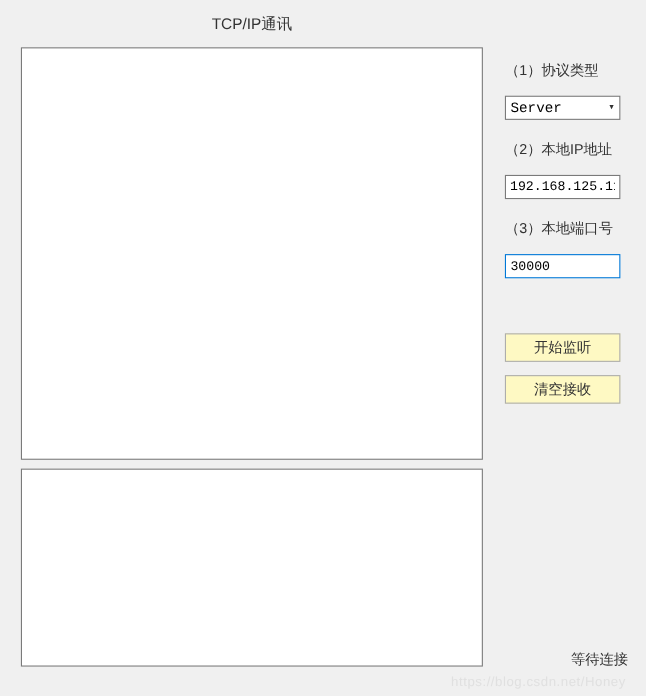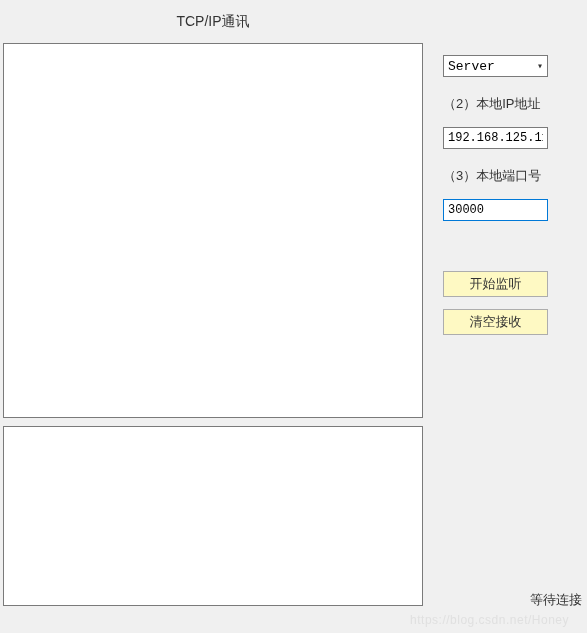--- a/index.html
+++ b/index.html
@@ -11,21 +11,21 @@
       font-family: "SimSun", "宋体", sans-serif;
       font-size: 13px;
       background: #f0f0f0;
       width: 587px;
       height: 633px;
       overflow: hidden;
       position: relative;
     }
     .container {
       display: flex;
-      padding: 5px 10px 10px 3px;
+      padding: 5px 10px 10px 19px;
       height: 100%;
     }
     .left-panel {
       flex: 0 0 420px;
       display: flex;
       flex-direction: column;
     }
     .title {
       text-align: center;
       padding: 8px 0 12px 0;
@@ -117,21 +117,21 @@
     }
     .gap-listen {
       margin-top: 32px;
     }
     .gap-send {
       margin-top: 88px;
     }
     .status-text {
       position: absolute;
       bottom: 24px;
-      right: 5px;
+      right: 16px;
       font-size: 13px;
       color: #333;
     }
     .watermark {
       position: absolute;
       bottom: 6px;
       right: 18px;
       font-size: 12px;
       color: #e0e0e0;
       font-family: Arial, sans-serif;
@@ -142,20 +142,21 @@
 <body>
 
 <div class="container">
   <div class="left-panel">
     <div class="title">TCP/IP通讯</div>
     <textarea class="textarea-large" style=""></textarea>
     <textarea class="textarea-small" style=""></textarea>
   </div>
 
   <div class="right-panel">
+    <div class="field-label">（1）协议类型</div>
     <div class="select-box">
       <span>Server</span>
       <span class="arrow">▾</span>
     </div>
 
     <div class="field-label">（2）本地IP地址</div>
     <input type="text" class="text-input" value="192.168.125.11" style="">
 
     <div class="field-label">（3）本地端口号</div>
     <input type="text" class="text-input focused" value="30000" style="">

